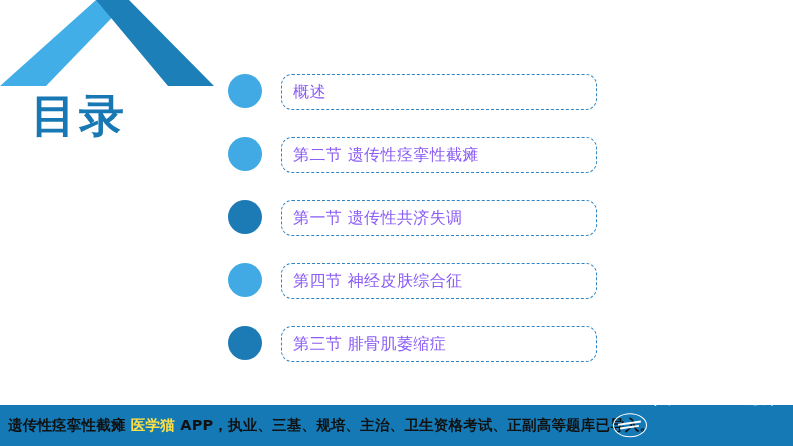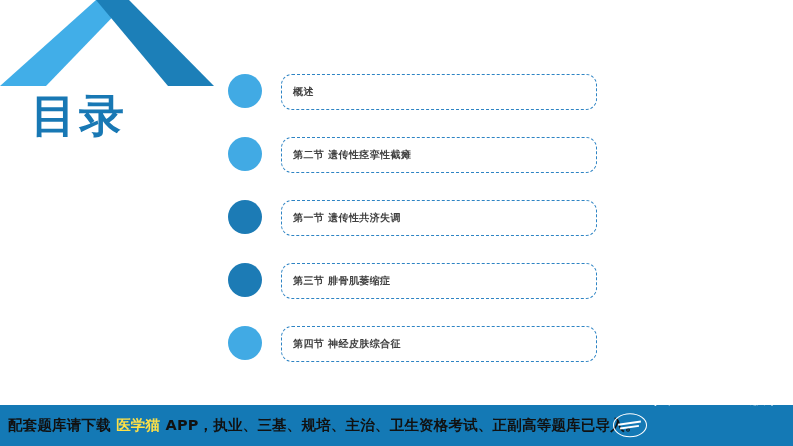--- a/index.html
+++ b/index.html
@@ -80,23 +80,23 @@
     border: 1.4px dashed #2E84C4;
     border-radius: 11px;
     box-sizing: border-box;
     background: #ffffff;
   }
   .toc-label {
     position: absolute;
     left: 11px;
     top: 50%;
     transform: translateY(-50%);
-    font-size: 10px;
-    font-weight: bold;
-    color: #404040;
+    font-size: 16px;
+    font-weight: normal;
+    color: #8b5cf6;
     white-space: nowrap;
     letter-spacing: 0.4px;
   }
 
   
   .footer {
     position: absolute;
     left: 0;
     bottom: 0;
     width: 793px;
@@ -202,38 +202,38 @@
     </div>
 
     <div class="toc-item">
       <div class="bullet dark"></div>
       <div class="toc-box">
         <div class="toc-label">第一节  遗传性共济失调</div>
       </div>
     </div>
 
     <div class="toc-item">
+      <div class="bullet light"></div>
+      <div class="toc-box">
+        <div class="toc-label">第四节  神经皮肤综合征</div>
+      </div>
+    </div>
+
+    <div class="toc-item">
       <div class="bullet dark"></div>
       <div class="toc-box">
         <div class="toc-label">第三节  腓骨肌萎缩症</div>
-      </div>
-    </div>
-
-    <div class="toc-item">
-      <div class="bullet light"></div>
-      <div class="toc-box">
-        <div class="toc-label">第四节  神经皮肤综合征</div>
       </div>
     </div>
 
   </div>
 
   <div class="footer">
     <div class="footer-text">
-      <span>配套题库请下载 </span><span class="hl">医学猫</span><span> APP，执业、三基、规培、主治、卫生资格考试、正副高等题库已导入。</span>
+      <span>遗传性痉挛性截瘫 </span><span class="hl">医学猫</span><span> APP，执业、三基、规培、主治、卫生资格考试、正副高等题库已导入。</span>
     </div>
     <div class="footer-brand">
       <div class="brand-mark"></div>
       <div class="brand-words">
         <div class="brand-cn">人民卫生出版社</div>
         <div class="brand-en">PEOPLE'S MEDICAL PUBLISHING HOUSE</div>
       </div>
     </div>
   </div>
 

